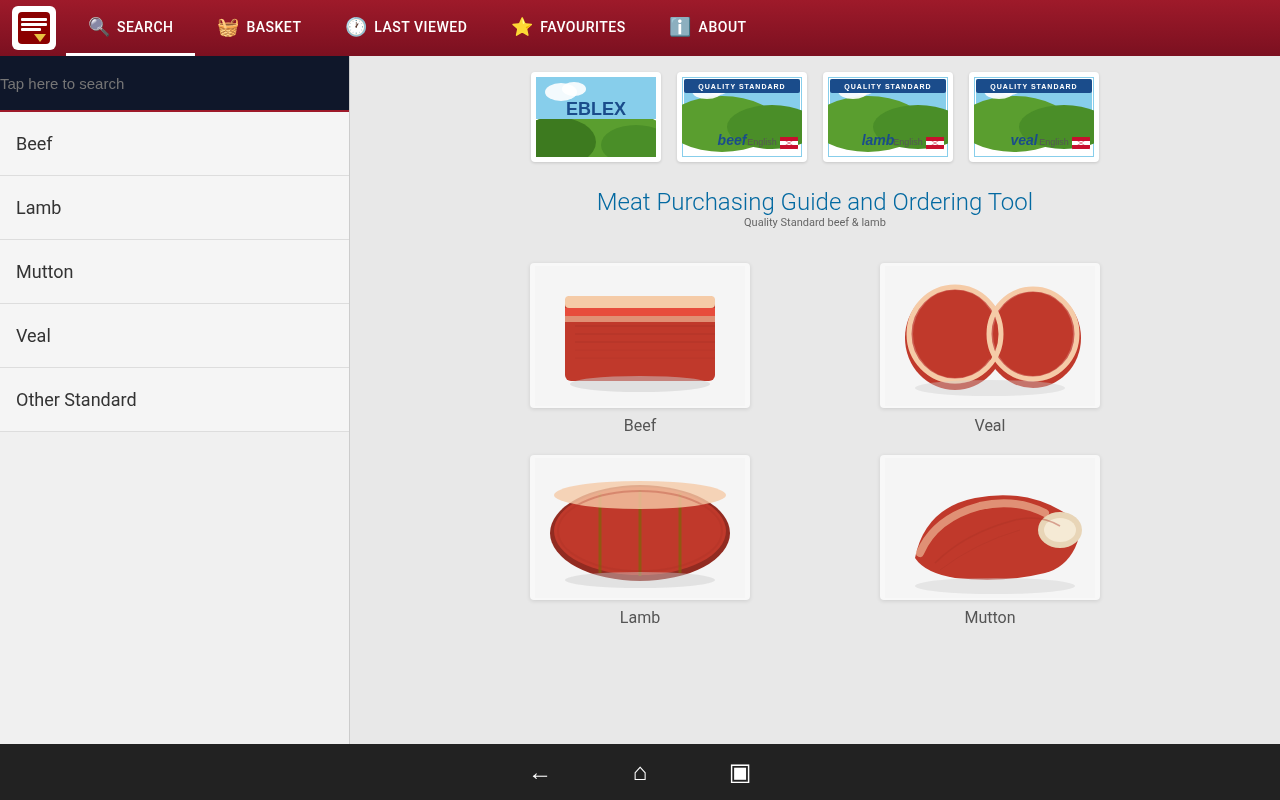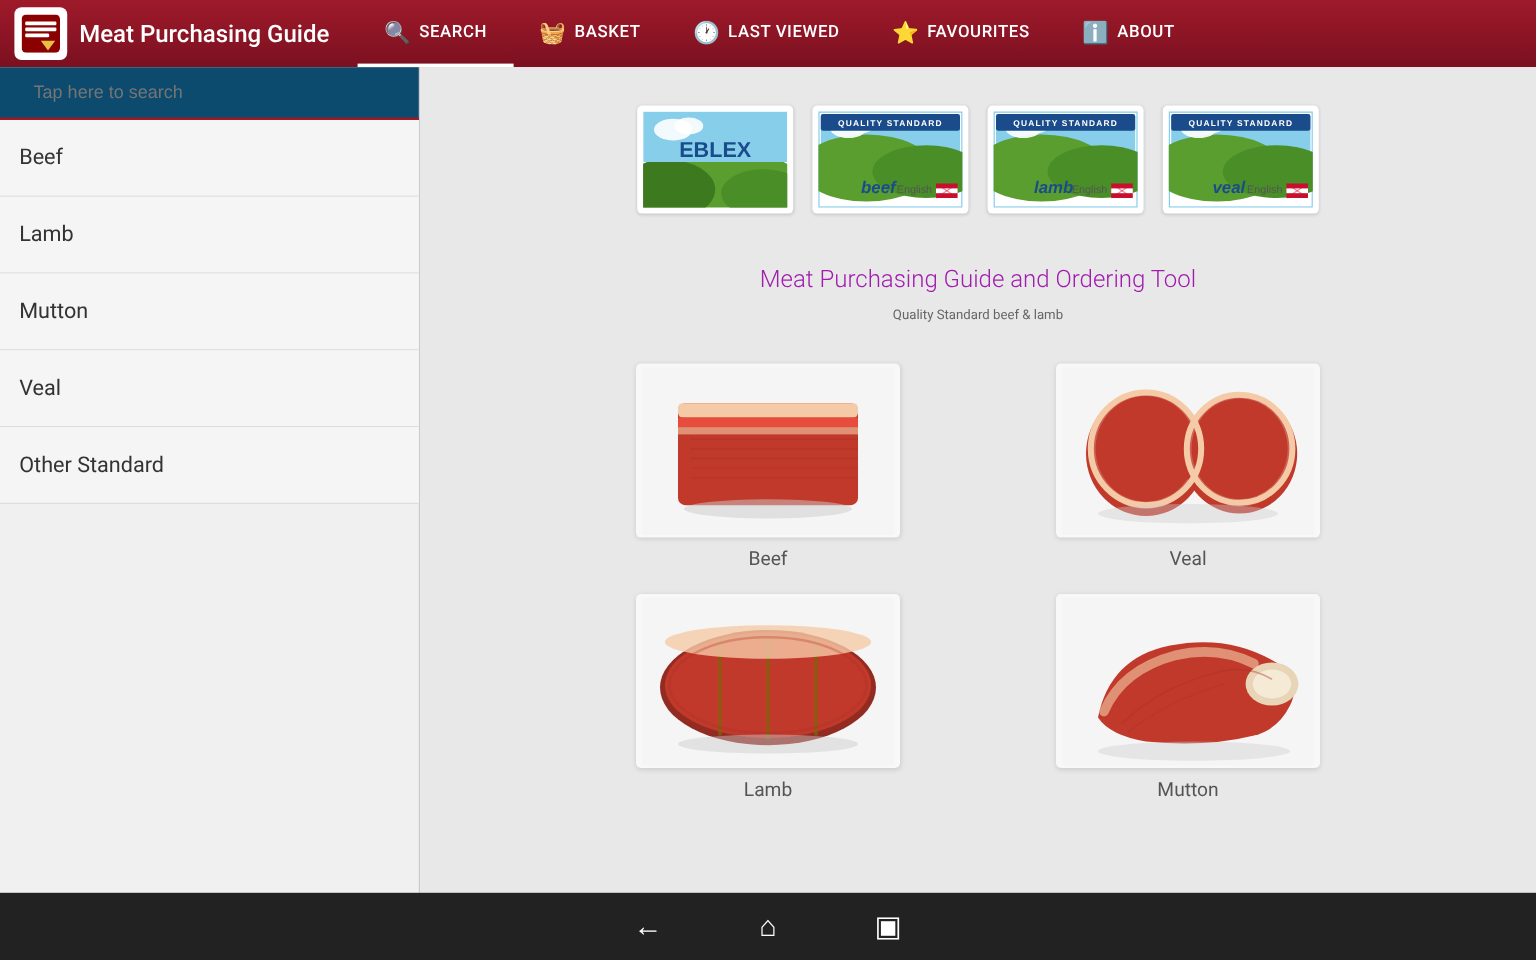--- a/index.html
+++ b/index.html
@@ -55,26 +55,26 @@
     
     #sidebar {
       width: 350px;
       background: #f0f0f0;
       flex-shrink: 0;
       display: flex;
       flex-direction: column;
       border-right: 1px solid #ccc;
     }
     #search-box {
-      height: 44px;
+      height: 56px;
       border-bottom: 2px solid #9e1a2a;
       display: flex;
       align-items: center;
-      padding: 0 28px;
-      background: #0c4a6e;
+      padding: 0 0;
+      background: #0f172a;
     }
     #search-input {
       border: none;
       outline: none;
       background: transparent;
       font-size: 15px;
       color: #aaa;
       width: 100%;
       cursor: pointer;
     }
@@ -97,21 +97,21 @@
       overflow-y: auto;
       padding: 0;
     }
 
     
     #logos-strip {
       display: flex;
       align-items: center;
       justify-content: center;
       gap: 16px;
-      padding: 32px 20px;
+      padding: 16px 20px;
       background: #e8e8e8;
     }
     .logo-card {
       width: 130px;
       height: 90px;
       background: #fff;
       border-radius: 4px;
       display: flex;
       align-items: center;
       justify-content: center;
@@ -119,24 +119,24 @@
       cursor: pointer;
       box-shadow: 0 1px 3px rgba(0,0,0,0.15);
     }
 
     
     #center-content {
       text-align: center;
       padding: 10px 20px 20px;
     }
     #main-title {
-      font-size: 20px;
-      color: #a21caf;
+      font-size: 24px;
+      color: #0369a1;
       font-weight: 300;
-      margin-bottom: 12px;
+      margin-bottom: 0;
     }
     #subtitle {
       font-size: 11px;
       color: #666;
       margin-bottom: 24px;
     }
 
     
     #product-grid {
       display: grid;
@@ -202,21 +202,20 @@
 <div id="topbar">
   <div id="app-icon">
     <svg viewBox="0 0 32 32" xmlns="http://www.w3.org/2000/svg">
       <rect width="32" height="32" fill="#8B0000" rx="4"></rect>
       <rect x="3" y="6" width="26" height="3" fill="#fff" rx="1"></rect>
       <rect x="3" y="11" width="26" height="3" fill="#fff" rx="1"></rect>
       <rect x="3" y="16" width="20" height="3" fill="#fff" rx="1"></rect>
       <polygon points="16,22 28,22 22,30" fill="#e8c040"></polygon>
     </svg>
   </div>
-  <span id="app-title">Meat Purchasing Guide</span>
 
   <div class="nav-item active">
     <span class="nav-icon">🔍</span>
     <span>SEARCH</span>
   </div>
   <div class="nav-item">
     <span class="nav-icon">🧺</span>
     <span>BASKET</span>
   </div>
   <div class="nav-item">

